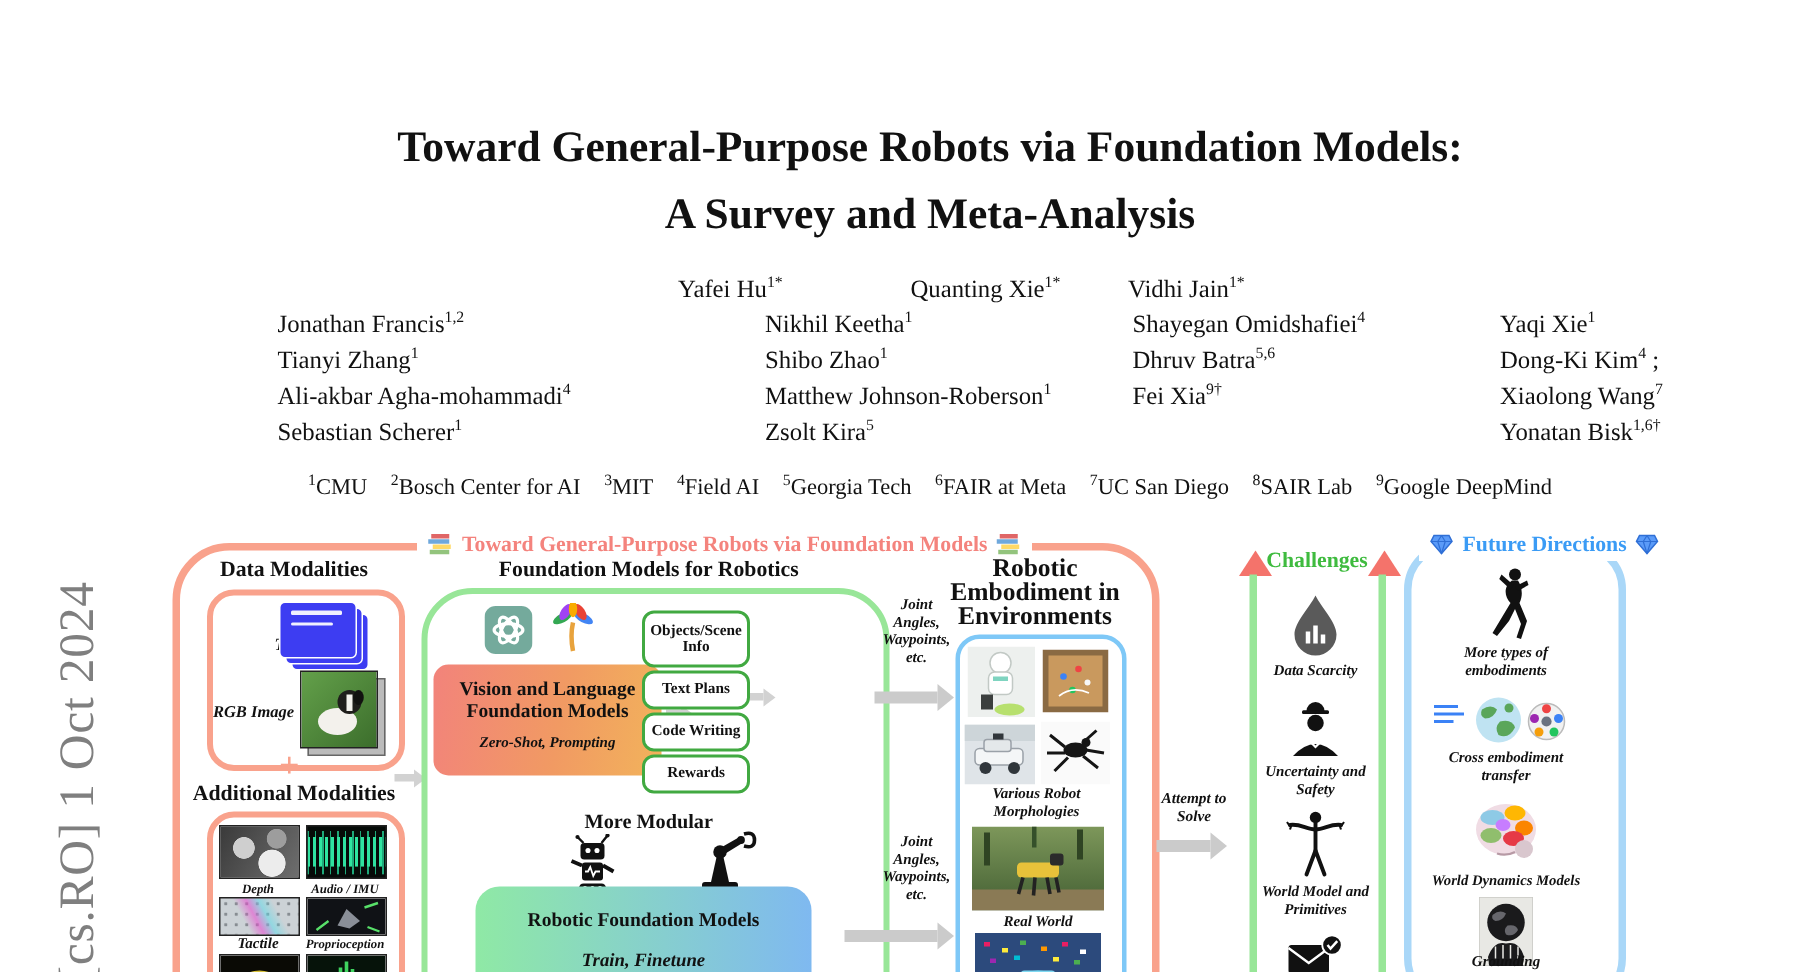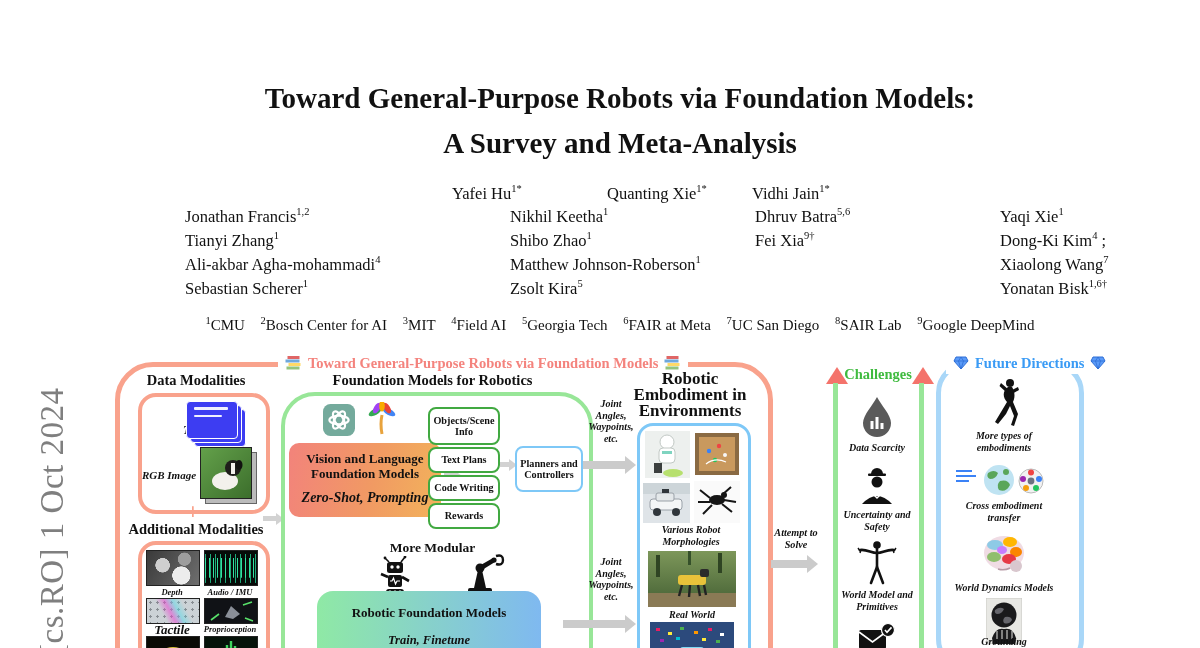--- a/index.html
+++ b/index.html
@@ -86,20 +86,21 @@
     <div class="arow"><span>Ali-akbar Agha-mohammadi</span><sup>4</sup></div>
     <div class="arow"><span>Sebastian Scherer</span><sup>1</sup></div>
   </div>
   <div class="abs" style="left:510px;top:206px;">
     <div class="arow"><span>Nikhil Keetha</span><sup>1</sup></div>
     <div class="arow"><span>Shibo Zhao</span><sup>1</sup></div>
     <div class="arow"><span>Matthew Johnson-Roberson</span><sup>1</sup></div>
     <div class="arow"><span>Zsolt Kira</span><sup>5</sup></div>
   </div>
   <div class="abs" style="left:755px;top:206px;">
+    <div class="arow"><span>Shayegan Omidshafiei</span><sup>4</sup></div>
     <div class="arow"><span>Dhruv Batra</span><sup>5,6</sup></div>
     <div class="arow"><span>Fei Xia</span><sup>9†</sup></div>
   </div>
   <div class="abs" style="left:1000px;top:206px;">
     <div class="arow"><span>Yaqi Xie</span><sup>1</sup></div>
     <div class="arow"><span>Dong-Ki Kim</span><sup>4</sup><span> ;</span></div>
     <div class="arow"><span>Xiaolong Wang</span><sup>7</sup></div>
     <div class="arow"><span>Yonatan Bisk</span><sup>1,6†</sup></div>
   </div>
 
@@ -164,21 +165,21 @@
   <div class="thumb depth" style="left:146px;top:550px;width:52px;height:34px;"></div>
   <div class="thumb audio" style="left:204px;top:550px;width:52px;height:34px;"></div>
   <div class="cap" style="left:146px;top:587px;width:52px;font-size:8.5px;">Depth</div>
   <div class="cap" style="left:202px;top:587px;width:56px;font-size:8.5px;">Audio / IMU</div>
   <div class="thumb tactile" style="left:146px;top:598px;width:52px;height:24px;"></div>
   <svg class="abs thumb" style="left:204px;top:598px;" width="52" height="24" viewBox="0 0 52 24">
     <rect width="52" height="24" fill="#101216"></rect>
     <path d="M20 18 L26 7 L35 15 L28 20 Z" fill="#8a8f98"></path>
     <path d="M6 21 L14 15 M38 6 L47 3 M40 19 L48 22" stroke="#58e06a" stroke-width="1.6" fill="none"></path>
   </svg>
-  <div class="cap" style="left:144px;top:624px;width:56px;font-size:13px;">Tactile</div>
+  <div class="cap" style="left:144px;top:624px;width:56px;font-size:10px;">Tactile</div>
   <div class="cap" style="left:200px;top:624px;width:60px;font-size:8.5px;">Proprioception</div>
   <svg class="abs thumb" style="left:146px;top:636px;" width="52" height="20" viewBox="0 0 52 20">
       <rect width="52" height="20" fill="#0a0a05"></rect>
       <ellipse cx="26" cy="16" rx="11" ry="6" fill="#d8c23a"></ellipse>
     </svg>
   <svg class="abs thumb" style="left:204px;top:636px;" width="52" height="20" viewBox="0 0 52 20">
       <rect width="52" height="20" fill="#06130a"></rect>
       <path d="M22 20 V8 M26 20 V4 M30 20 V9" stroke="#3fd45f" stroke-width="2.4" fill="none"></path>
     </svg>
 
@@ -200,30 +201,29 @@
     <ellipse cx="13" cy="6" rx="6" ry="3" fill="#A142F4" transform="rotate(-58 13 6)"></ellipse>
     <ellipse cx="23" cy="6" rx="6" ry="3" fill="#EA4335" transform="rotate(58 23 6)"></ellipse>
     <ellipse cx="18" cy="4" rx="5.5" ry="2.8" fill="#F9AB00" transform="rotate(90 18 4)"></ellipse>
   </svg>
 
   <div class="vlm">
     <div style="font-size:13px;line-height:15px;margin-top:8px;">
       <div>Vision and Language</div>
       <div>Foundation Models</div>
     </div>
-    <div style="font-size:14px;font-style:italic;margin-top:9px;">Zero-Shot, Prompting</div>
+    <div style="font-size:10px;font-style:italic;margin-top:9px;">Zero-Shot, Prompting</div>
   </div>
 
   <div class="sarr" style="left:444px;top:473px;width:10px;"></div>
   <div class="minig" style="top:407px;height:34px;">Objects/Scene Info</div>
   <div class="minig" style="top:447px;height:22px;">Text Plans</div>
   <div class="minig" style="top:475px;height:22px;">Code Writing</div>
   <div class="minig" style="top:503px;height:22px;">Rewards</div>
   <div class="sarr" style="left:500px;top:462px;width:9px;"></div>
-  <div class="minib" style="left:515px;top:446px;width:64px;height:42px;">Planners and Controllers</div>
 
   <div class="hdr" style="left:360px;top:540px;width:145px;font-size:13.5px;">More Modular</div>
 
   <svg class="abs" style="left:375px;top:556px;" width="40" height="42" viewBox="0 0 40 42">
     <g fill="#111">
       <path d="M14 6 L10 2 M26 6 L30 1" stroke="#111" stroke-width="1.6"></path>
       <circle cx="10" cy="2" r="1.4"></circle>
         <circle cx="30" cy="1" r="1.4"></circle>
       <rect x="12" y="6" width="16" height="11" rx="2.5"></rect>
       <circle cx="17" cy="11" r="1.7" fill="#fff"></circle>

